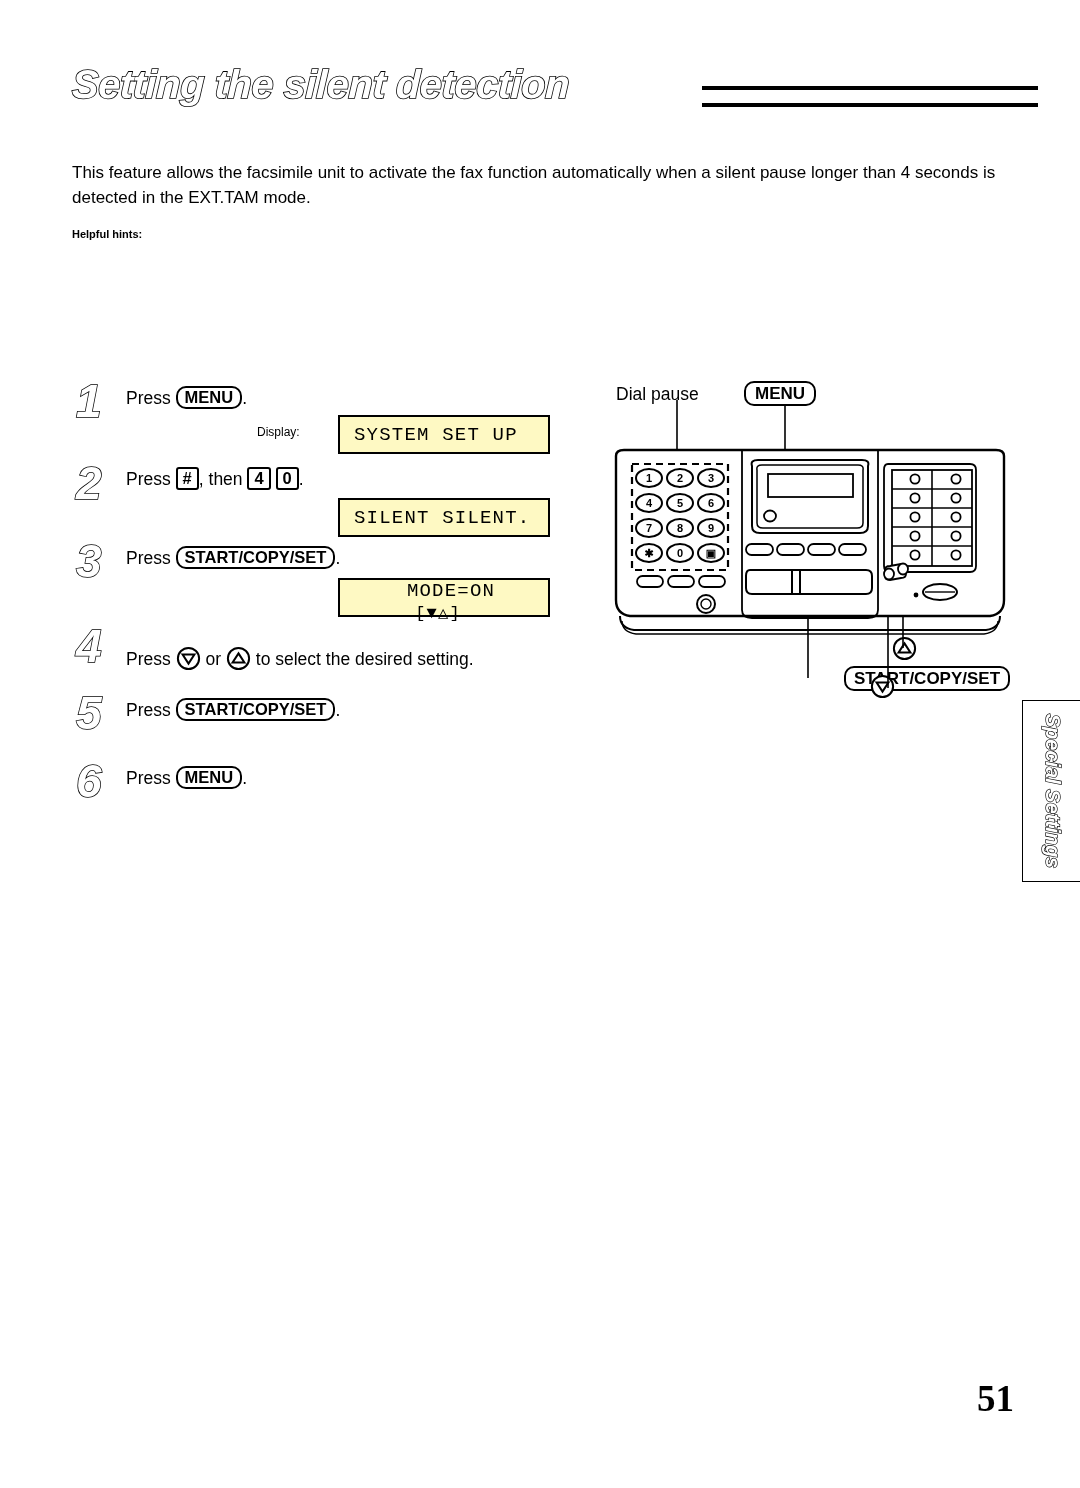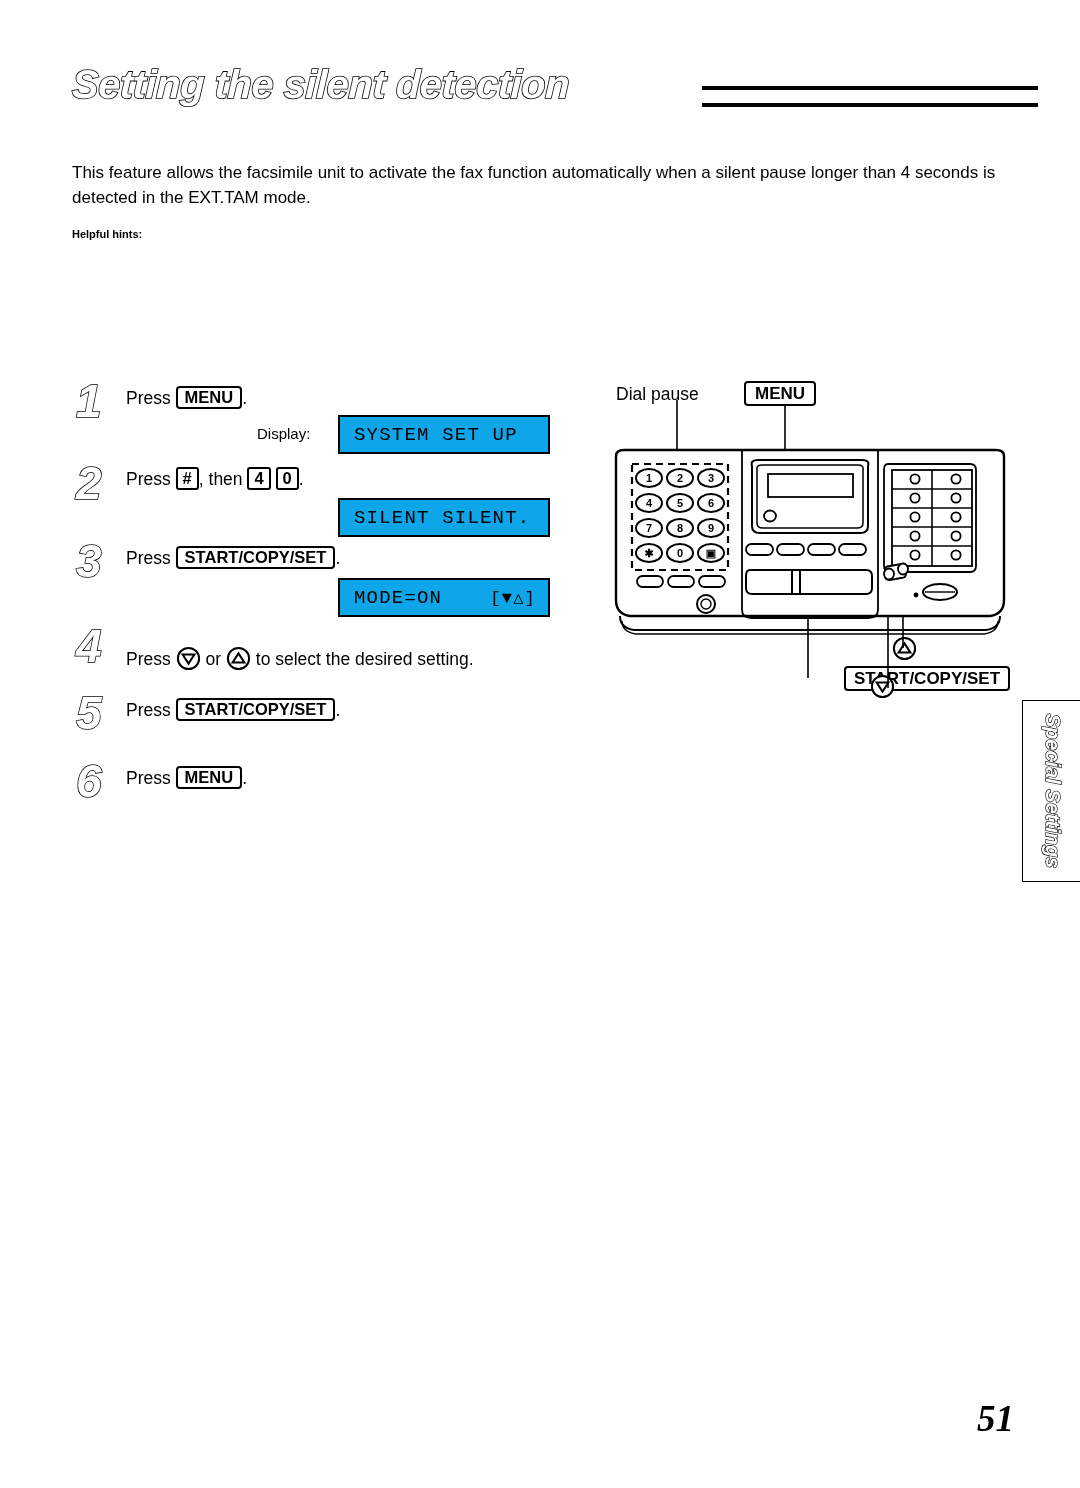--- a/index.html
+++ b/index.html
@@ -47,36 +47,36 @@
     position:absolute;left:0;top:0;
     font-family:"Liberation Sans",sans-serif;
     font-weight:bold;font-size:46px;font-style:italic;
     color:#fff;-webkit-text-stroke:1.5px #000;paint-order:stroke fill;
     line-height:1;
   }
   .steptext{position:absolute;font-size:17.5px;white-space:nowrap;}
 
   
   .key{
-    display:inline-block;border:2px solid #000;border-radius:4px;
+    display:inline-block;border:2px solid #000;border-radius:10px;
     padding:0px 7px;font-weight:bold;font-size:16.5px;line-height:19px;
     vertical-align:1px;letter-spacing:0px;
   }
   .key.sq{border-radius:3px;padding:0px 5px;}
   
 
   
   .lcd{
-    position:absolute;border:2.5px solid #000;background:#0ea5e9;
+    position:absolute;border:2.5px solid #000;background:#fef9c3;
     font-family:"Liberation Mono","DejaVu Sans Mono",monospace;
     font-size:19px;letter-spacing:1.2px;
     display:flex;align-items:center;box-sizing:border-box;
   }
   .lcd span{padding-left:14px;}
-  .display-label{position:absolute;font-size:15px;}
+  .display-label{position:absolute;font-size:12px;}
 
   
   #machine{position:absolute;left:600px;top:378px;width:420px;height:330px;}
   .callout-label{position:absolute;font-size:17.5px;white-space:nowrap;}
 
   
   #side-tab{
     position:absolute;left:1022px;top:700px;width:58px;height:182px;
     border:1.5px solid #000;border-right:none;background:#fff;
     box-sizing:border-box;
@@ -85,22 +85,22 @@
     position:absolute;left:50%;top:50%;
     transform:translate(-50%,-50%) rotate(90deg);
     transform-origin:center center;
     white-space:nowrap;
     font-weight:bold;font-size:20px;font-style:italic;
     color:#fff;-webkit-text-stroke:1.3px #000;paint-order:stroke fill;
   }
 
   
   #page-number{
-    position:absolute;right:66px;bottom:48px;
-    font-size:37px;font-style:italic;font-weight:bold;
+    position:absolute;right:66px;bottom:68px;
+    font-size:37px;font-weight:bold;
     font-family:"Liberation Serif",serif;
   }
 </style>
 </head>
 <body>
 
 <div class="page">
 
   <div id="title-block">
     <div id="page-title">Setting the silent detection</div>
@@ -138,21 +138,21 @@
         <span>SILENT SILENT.</span>
       </div>
     </div>
 
     <div class="step">
       <div class="stepnum" style="left:6px;top:160px;">3</div>
       <div class="steptext" style="left:56px;top:168px;">
         <span>Press</span>
         <span class="key">START/COPY/SET</span><span>.</span>
       </div>
-      <div class="lcd" style="left:268px;top:200px;width:212px;height:39px;justify-content:space-between;">
+      <div class="lcd" style="left:268px;top:200px;width:212px;height:39px;justify-content:space-between;flex-direction:column;">
         <span>MODE=ON</span>
         <span style="padding-left:0;padding-right:12px;font-size:17px;">[▼△]</span>
       </div>
     </div>
 
     <div class="step">
       <div class="stepnum" style="left:6px;top:245px;">4</div>
       <div class="steptext" style="left:56px;top:252px;margin-top:16px;">
         <span>Press</span>
         <span style="display:inline-block;vertical-align:-6px;">

